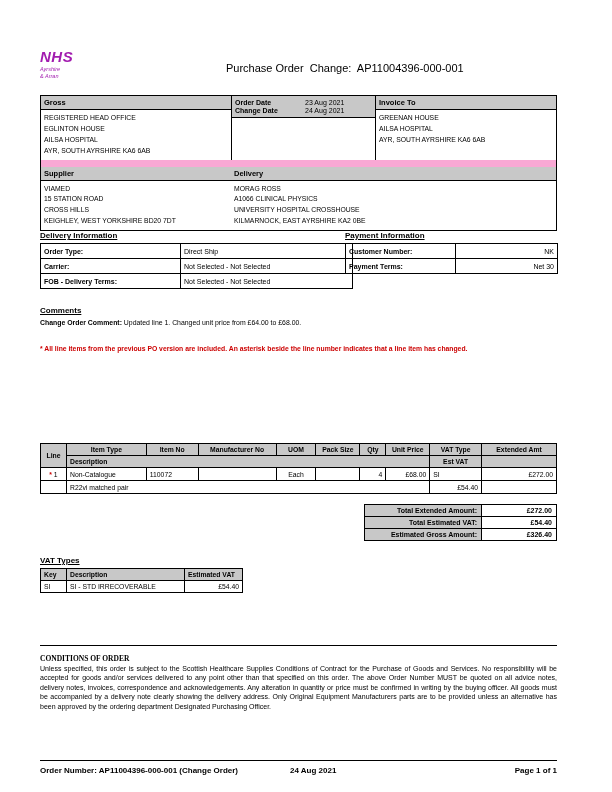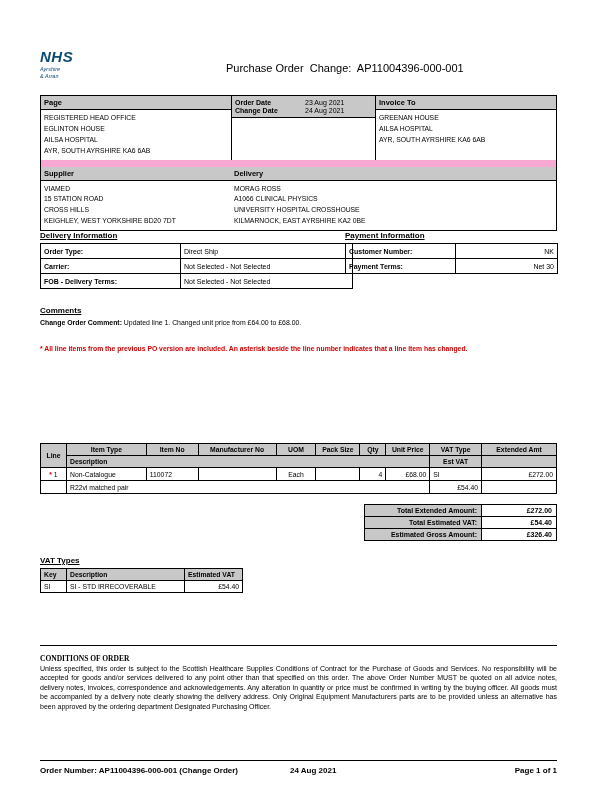--- a/index.html
+++ b/index.html
@@ -1,20 +1,20 @@
 <!DOCTYPE html>
 <html><head>
 <meta charset="utf-8">
 <style>
   * { margin:0; padding:0; box-sizing:border-box; }
   html,body { width:612px; height:792px; overflow:hidden; }
   body { font-family:"Liberation Sans", sans-serif; background:#ffffff; color:#000; position:relative; }
 
   
-  .nhs-logo { position:absolute; left:40px; top:48px; color:#0c4a6e; }
+  .nhs-logo { position:absolute; left:40px; top:48px; color:#a21caf; }
   .nhs-main { font-size:15px; font-weight:bold; font-style:italic; letter-spacing:.5px; }
   .nhs-sub  { font-size:5.5px; line-height:1.35; margin-top:1px; font-style:italic; }
 
   .doc-title { position:absolute; left:226px; top:62px; font-size:11px; font-weight:normal; white-space:pre; }
 
   
   .hdr-table { position:absolute; left:40px; top:95px; width:517px; border:1px solid #000; font-size:6.8px; }
   .hdr-band { display:flex; }
   .hdr-band.second { border-top:7px solid #f9a8d4; }
   .hdr-col { display:flex; flex-direction:column; }
@@ -88,21 +88,21 @@
       <div>Ayrshire</div>
       <div>&amp; Arran</div>
     </div>
   </div>
 
   <div class="doc-title">Purchase Order  Change:  AP11004396-000-001</div>
 
   <div class="hdr-table">
     <div class="hdr-band band1">
       <div class="hdr-col col-a">
-        <div class="cell-title">Page</div>
+        <div class="cell-title">Gross</div>
         <div class="cell-body body-h1">
           <div>REGISTERED HEAD OFFICE</div>
           <div>EGLINTON HOUSE</div>
           <div>AILSA HOSPITAL</div>
           <div>AYR, SOUTH AYRSHIRE KA6 6AB</div>
         </div>
       </div>
       <div class="hdr-col col-b">
         <div class="dates-box">
           <div class="date-row">

